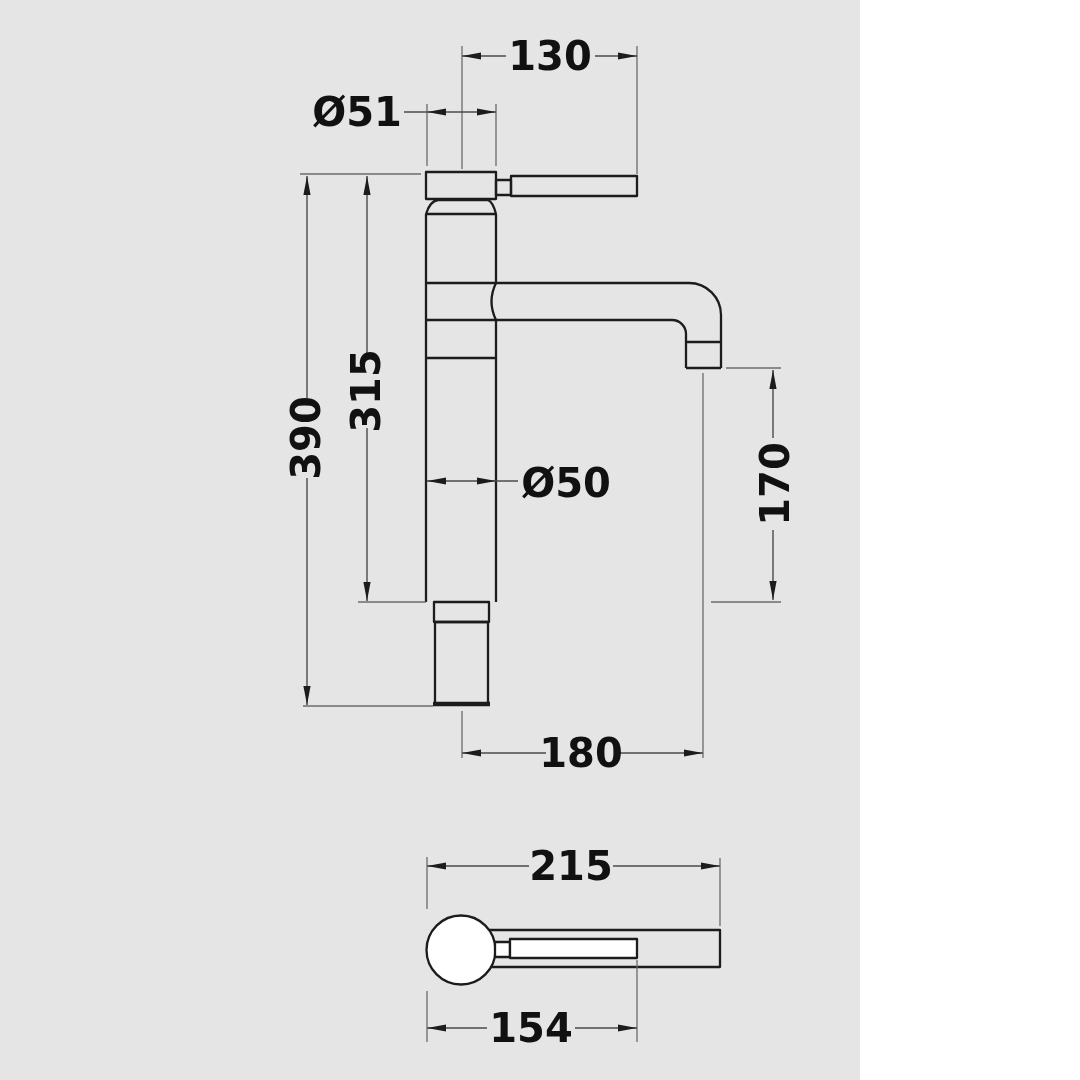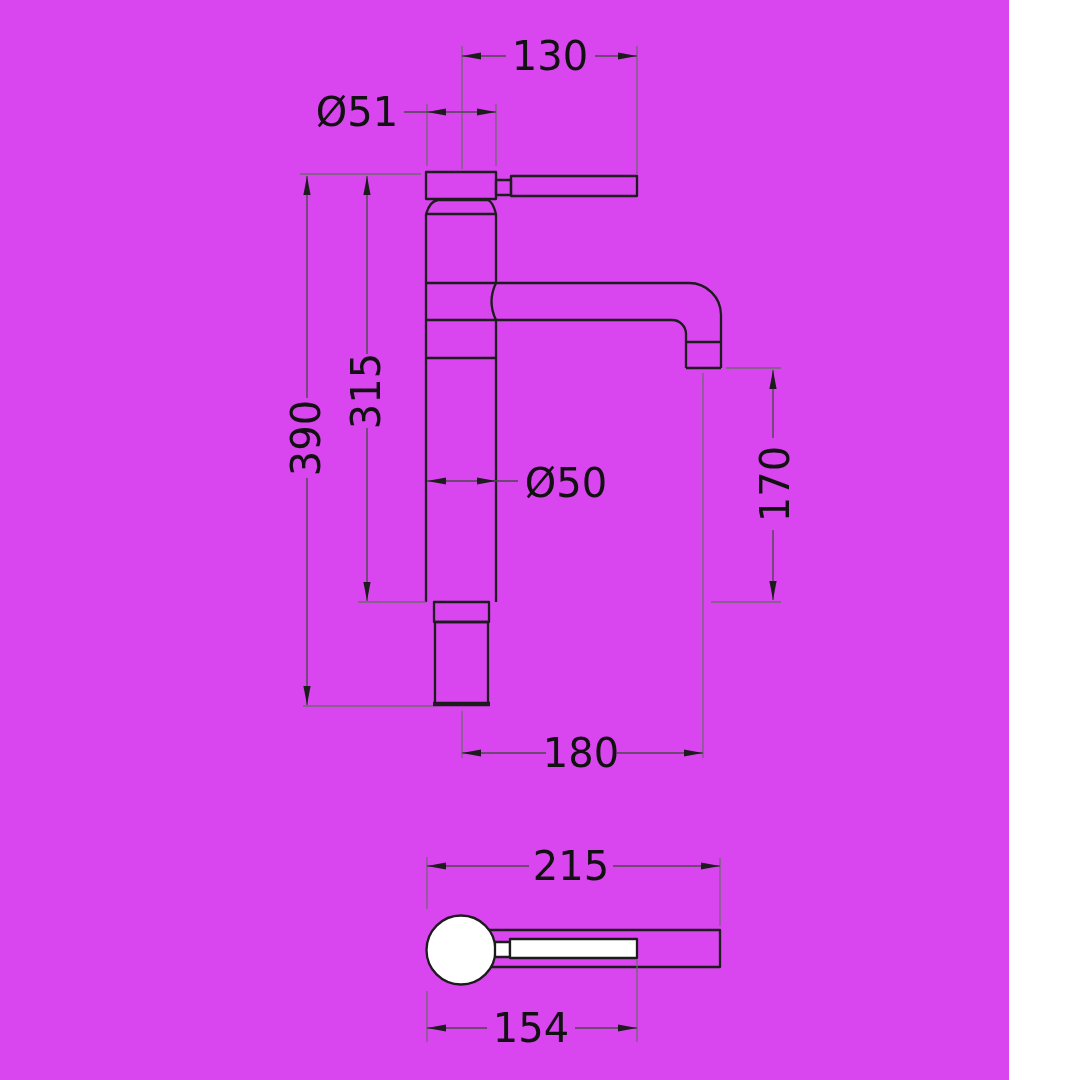--- a/index.html
+++ b/index.html
@@ -1,18 +1,19 @@
 <!DOCTYPE html>
 <html><head>
 <meta charset="utf-8">
 <style>
   html,body{margin:0;padding:0;background:#fff;}
   .canvas{
-    width:1009px;height:1080px;background:#d946ef;position:relative;
+    width:860px;height:1080px;background:#e5e5e5;position:relative;
     font-family:"DejaVu Sans","Liberation Sans",sans-serif;
+    font-weight:bold;
   }
   svg{display:block;}
   .obj{fill:none;stroke:#1c1c1c;stroke-width:2.3;stroke-linejoin:round;stroke-linecap:butt;}
   .objfill{fill:#ffffff;stroke:#1c1c1c;stroke-width:2.3;stroke-linejoin:round;}
   .thick{fill:none;stroke:#1c1c1c;stroke-width:4.5;}
   .dim{fill:none;stroke:#4a4a4a;stroke-width:1.4;}
   .ext{fill:none;stroke:#6b6b6b;stroke-width:1.3;}
   .arr{fill:#1c1c1c;stroke:none;}
   .dimtext{
     font-family:"DejaVu Sans","Liberation Sans",sans-serif;

